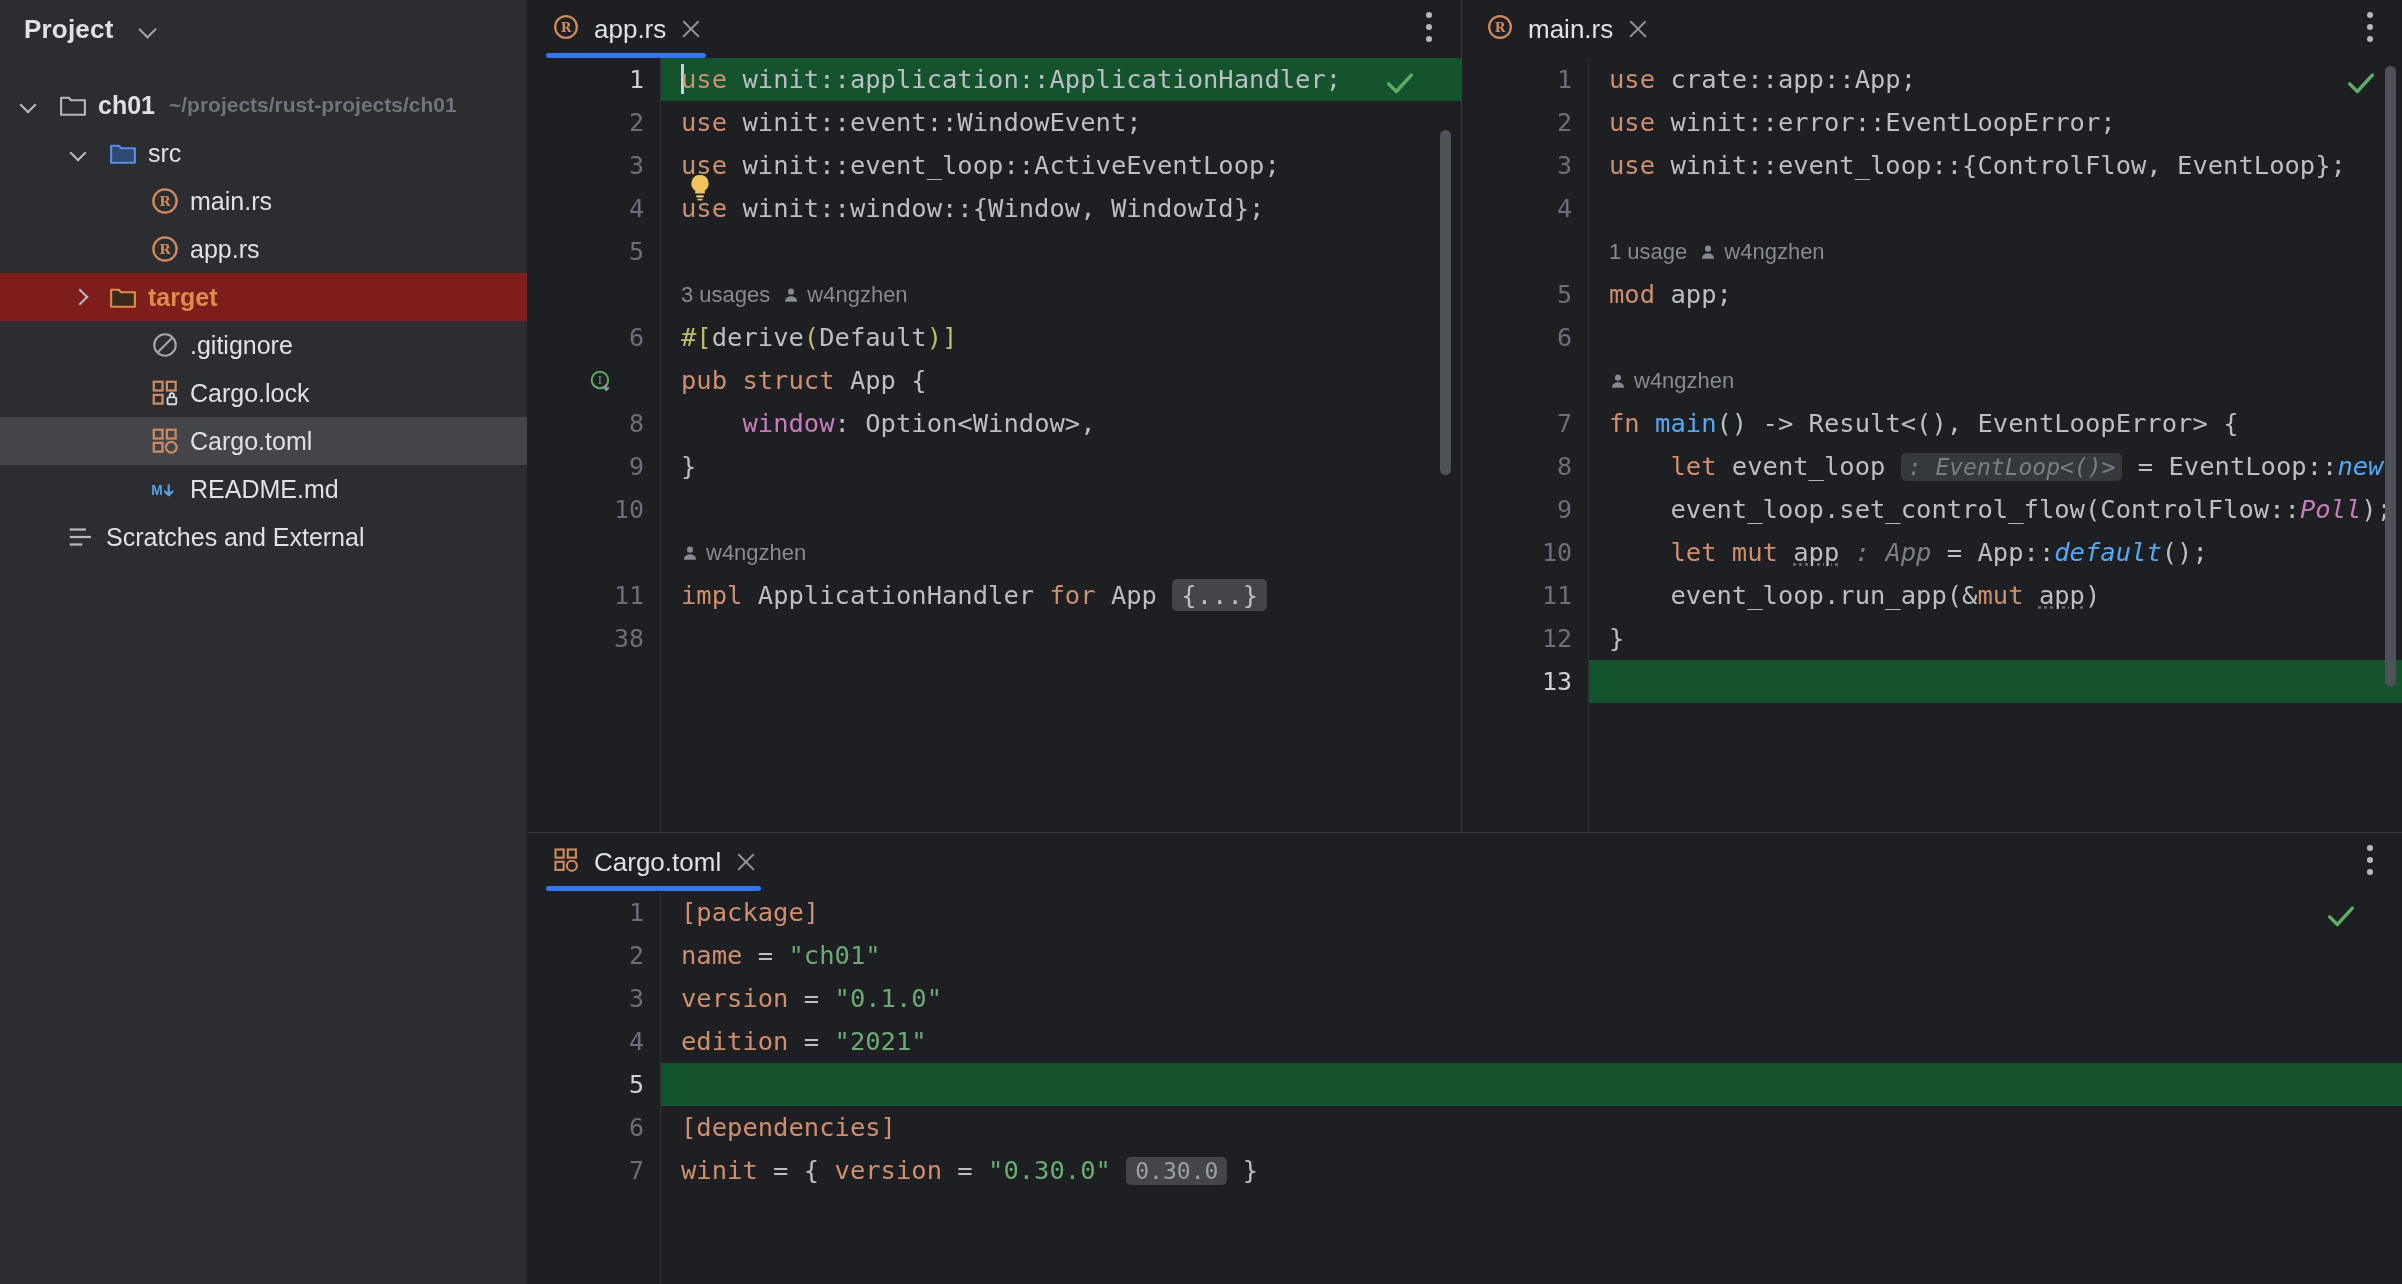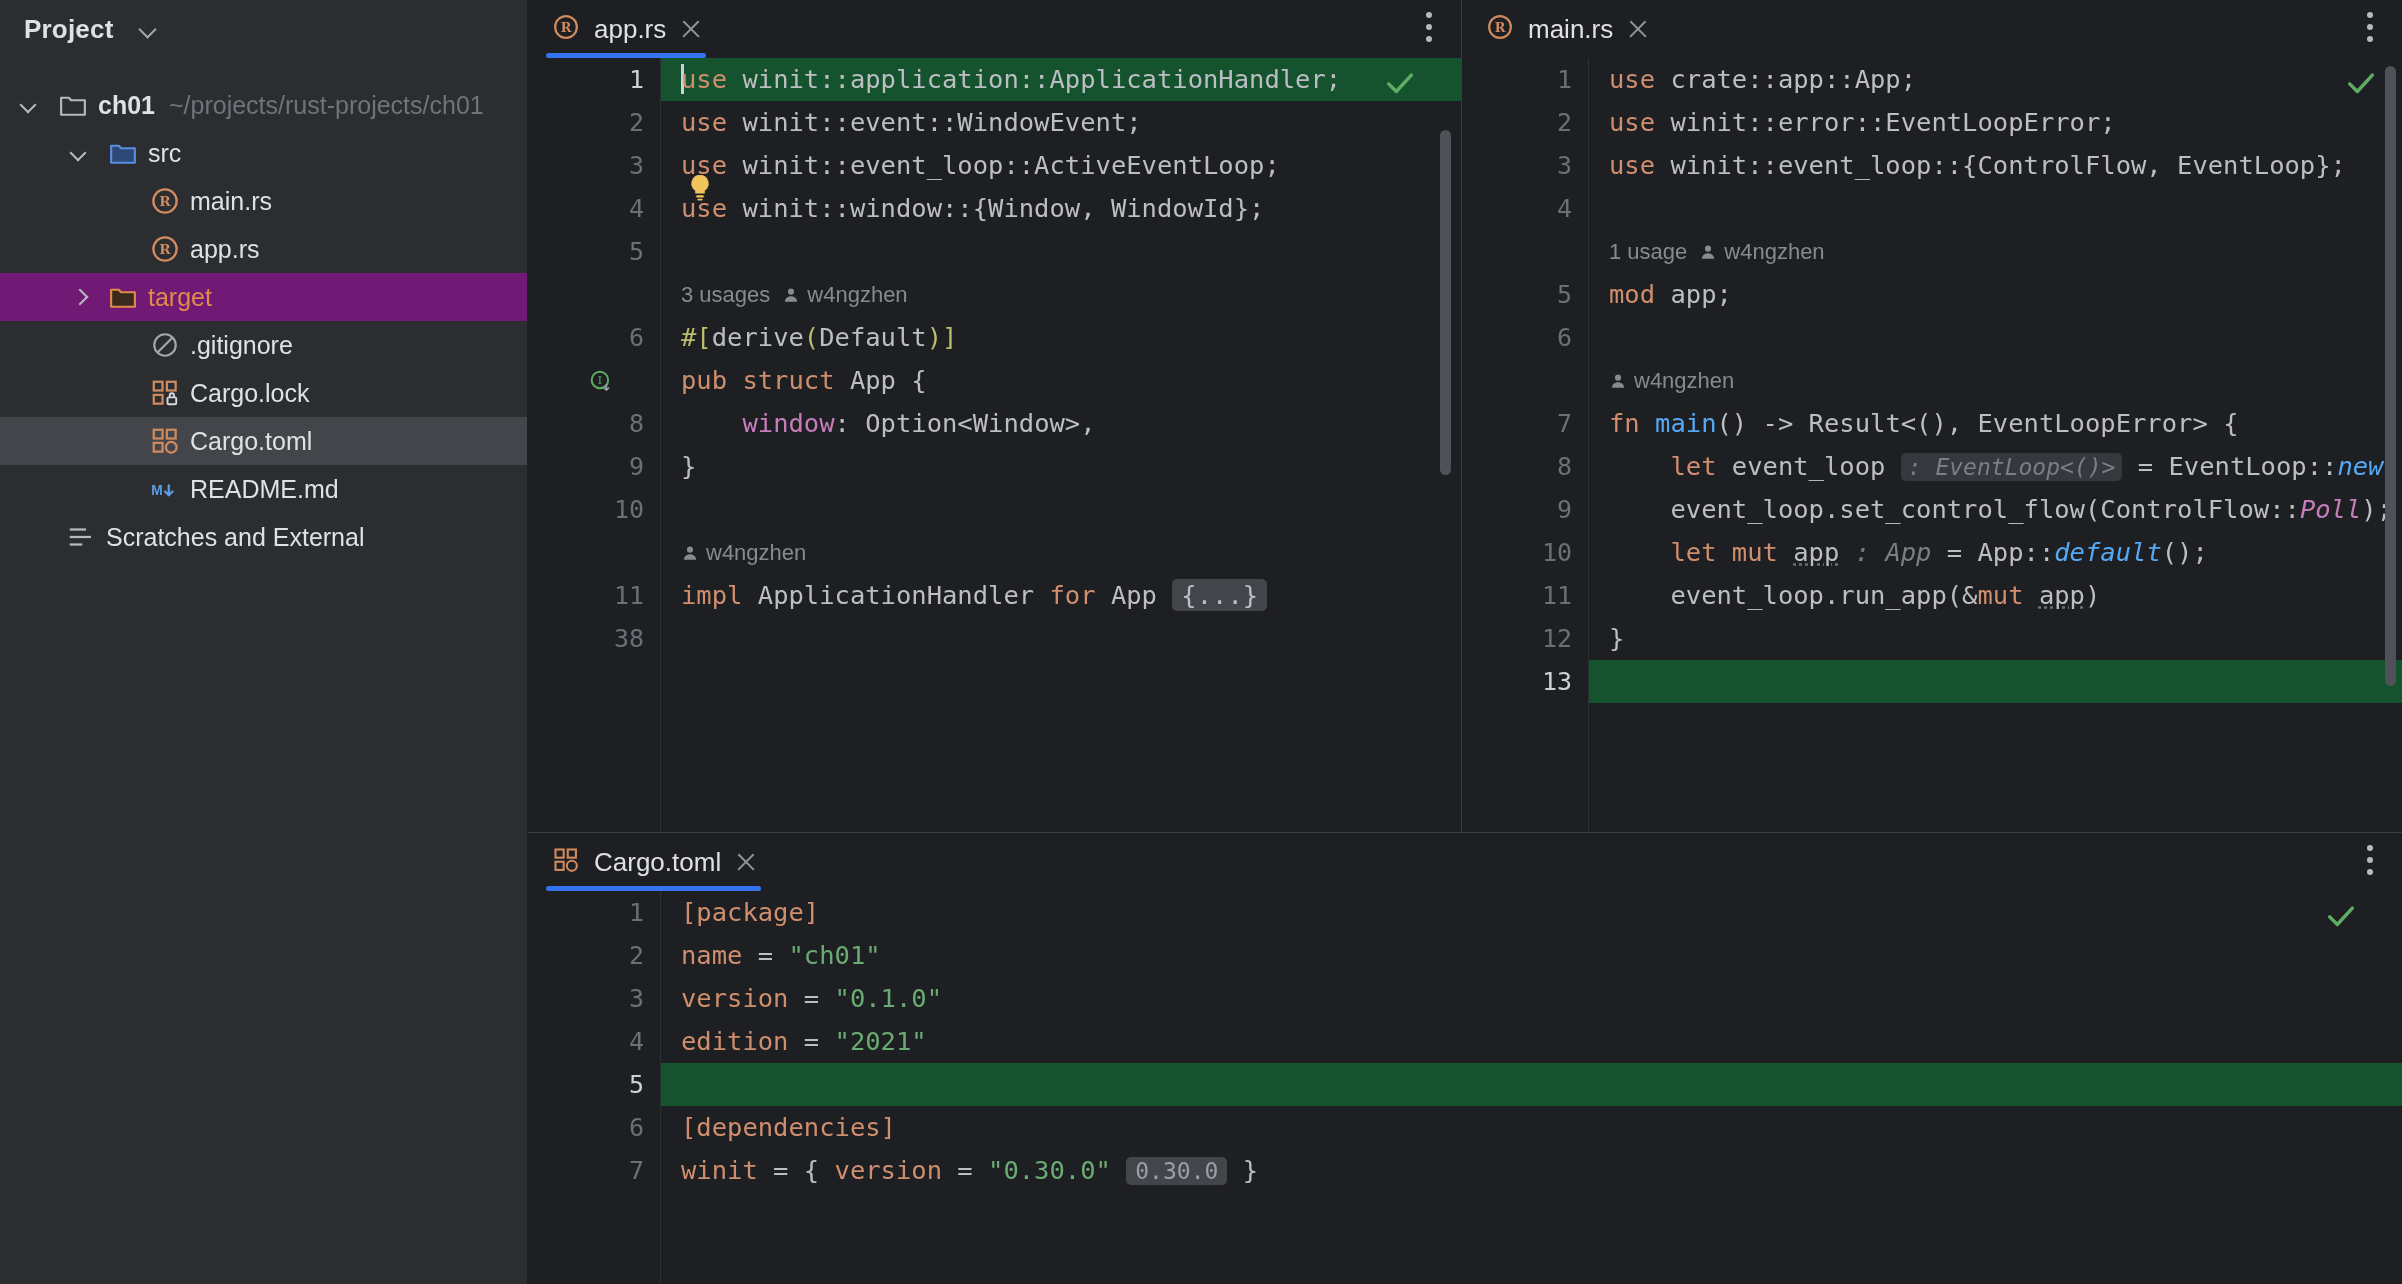--- a/index.html
+++ b/index.html
@@ -28,38 +28,38 @@
     content: ""; position: absolute; left: 2px; top: 4px;
     width: 11px; height: 11px; border-right: 2.4px solid #b6bac0;
     border-bottom: 2.4px solid #b6bac0; transform: rotate(45deg);
   }
   .tree { padding-top: 23px; }
   .tree-row {
     display: flex; align-items: center; height: 48px;
     font-size: 25px; color: #dfe1e5; white-space: nowrap;
     position: relative; padding-right: 8px;
   }
-  .tree-row.sel-orange { background: #701a75; }
+  .tree-row.sel-orange { background: #7f1d1d; font-weight: bold; }
   .tree-row.sel-gray   { background: #43454a; border-radius: 0; }
   .tw { width: 44px; flex: 0 0 44px; display: flex; align-items: center; justify-content: center; }
   .arrow-d, .arrow-r { width: 18px; height: 18px; position: relative; }
   .arrow-d::before {
     content: ""; position: absolute; left: 1px; top: 3px;
     width: 10px; height: 10px; border-right: 2.4px solid #b6bac0;
     border-bottom: 2.4px solid #b6bac0; transform: rotate(45deg);
   }
   .arrow-r::before {
     content: ""; position: absolute; left: 3px; top: 3px;
     width: 10px; height: 10px; border-right: 2.4px solid #b6bac0;
     border-bottom: 2.4px solid #b6bac0; transform: rotate(-45deg);
   }
   .icon-slot { width: 42px; flex: 0 0 42px; display: flex; align-items: center; justify-content: center; }
   .lbl { margin-left: 4px; }
   .lbl.orange { color: #e08a4b; }
-  .path-note { color: #6f737a; font-size: 25px; margin-left: 14px; font-weight: normal; }
+  .path-note { color: #6f737a; font-size: 21px; margin-left: 14px; font-weight: bold; }
   .bold { font-weight: bold; }
 
   
   .editor-area { flex: 1; display: flex; flex-direction: column; background: #1e1f22; min-width: 0; }
   .top-row { display: flex; height: 832px; min-height: 0; }
   .pane { display: flex; flex-direction: column; min-width: 0; background: #1e1f22; position: relative; }
   .pane-left  { flex: 0 0 934px; border-right: 1px solid #393b40; }
   .pane-right { flex: 1; min-width: 0; }
 
   .tabbar {

